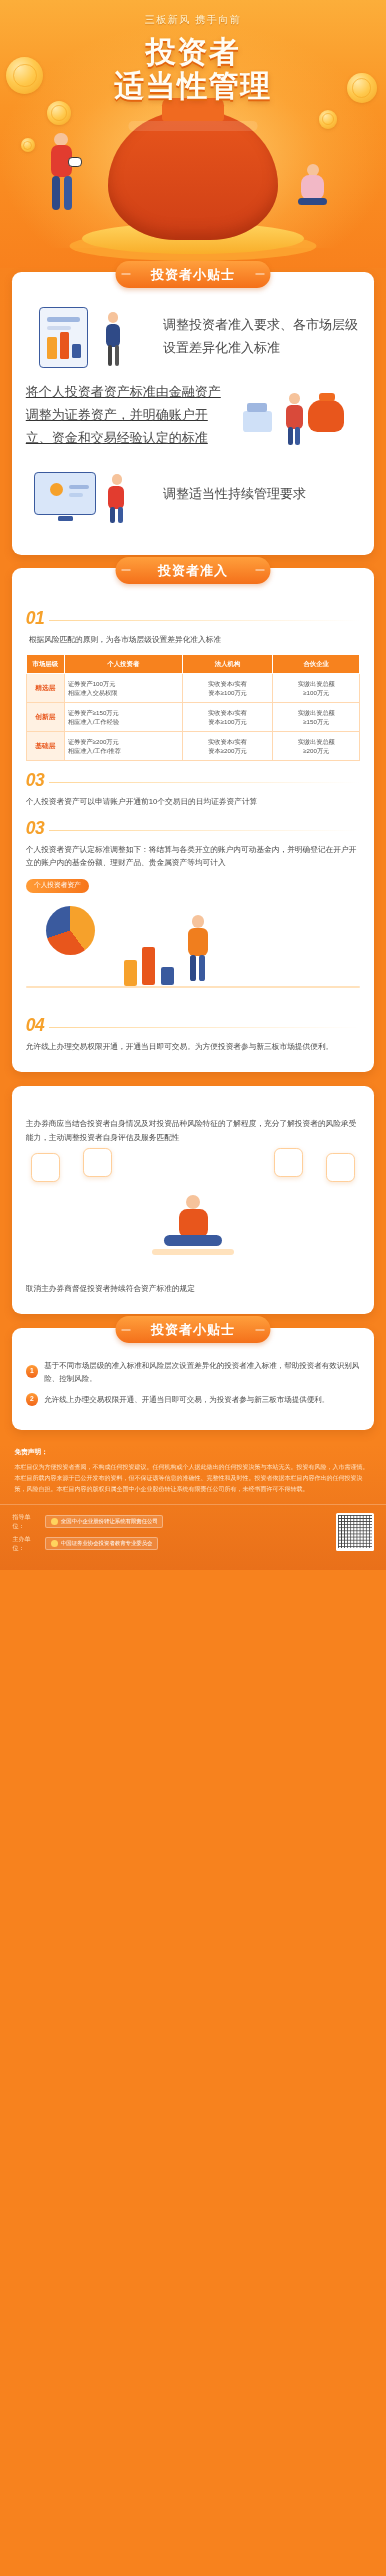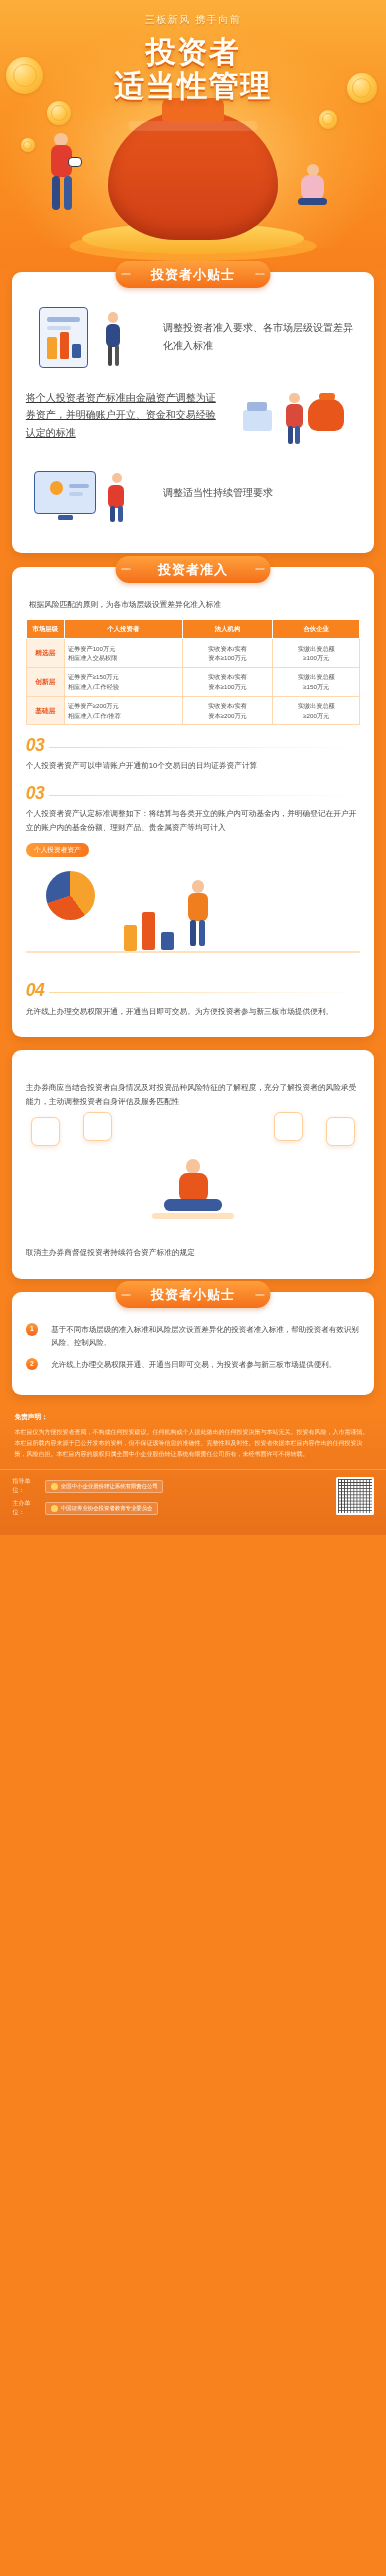--- a/index.html
+++ b/index.html
@@ -166,21 +166,21 @@
     margin-bottom: 11.3px;
   }
   .rev-row.rtl { flex-direction: row-reverse; text-decoration: underline; }
   .rev-ill {
     flex: 0 0 129px;
     height: 67px;
     position: relative;
   }
   .rev-text {
     flex: 1;
-    font-size: 10px;
+    font-size: 13px;
     line-height: 1.75;
     color: #4a4a4a;
   }
   .ill-box {
     position: absolute;
     border-radius: 4.1px;
   }
   .ill-circ { position: absolute; border-radius: 50%; }
 
   
@@ -272,22 +272,23 @@
     width: 29px; height: 29px;
     border-radius: 6.2px;
     background: #fff;
     border: 1px solid #ffcf9a;
     box-shadow: 0 1.5px 4.1px rgba(220,130,40,.18);
   }
 
   
   .tip-item {
     display: flex;
-    gap: 13px;
+    gap: 6px;
     margin-bottom: 8.2px;
+    align-items: center;
   }
   .tip-num {
     flex: 0 0 12.4px;
     height: 12.4px;
     border-radius: 50%;
     background: linear-gradient(180deg,#ff9b36,#f1661a);
     color: #fff;
     font-size: 6.7px;
     text-align: center;
     line-height: 12.4px;
@@ -467,20 +468,24 @@
 
   </div>
 
   <div class="card">
     <div class="sec-title">
       <span class="deco l"></span>
       <span>投资者准入</span>
       <span class="deco r"></span>
     </div>
 
+    <div class="numhead">
+      <span class="num">01</span>
+      <span class="bar"></span>
+    </div>
     <div class="intro-p">根据风险匹配的原则，为各市场层级设置差异化准入标准</div>
 
     <table class="tiers">
       <thead>
         <tr>
           <th>市场层级</th>
           <th>个人投资者</th>
           <th>法人机构</th>
           <th>合伙企业</th>
         </tr>

